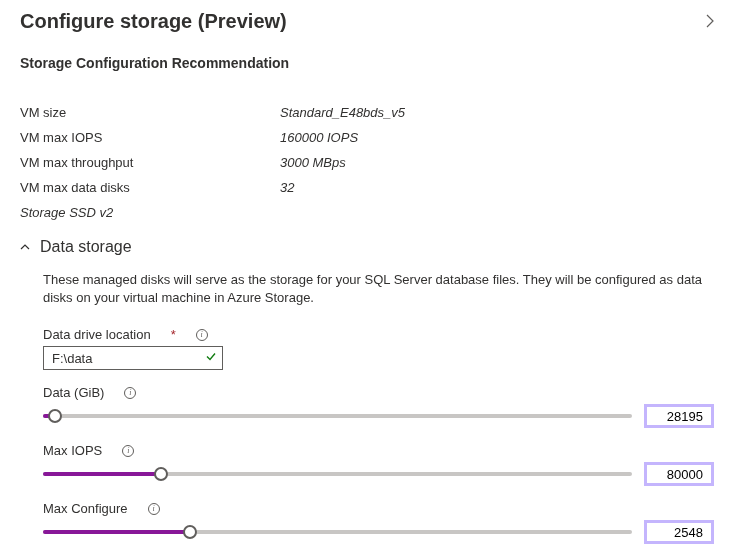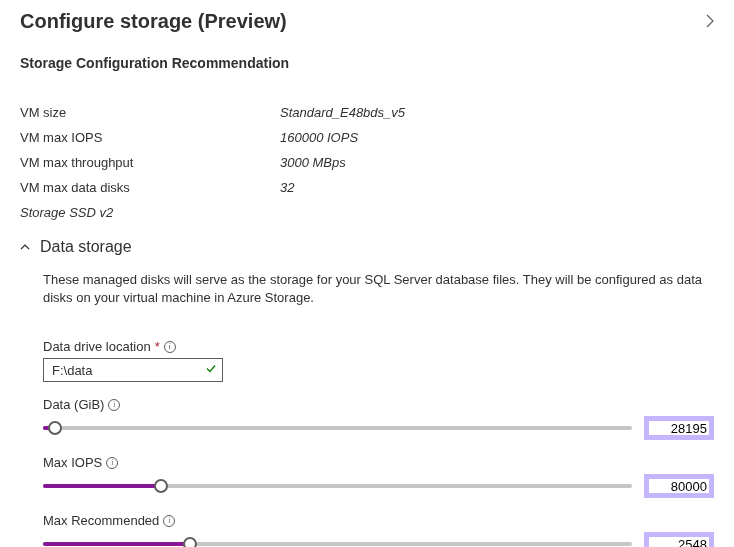--- a/index.html
+++ b/index.html
@@ -69,29 +69,29 @@
       font-size: 16px;
       color: #323130;
     }
     .accordion-body {
       padding-left: 23px;
     }
     .description {
       font-size: 13px;
       color: #323130;
       line-height: 1.4;
-      margin-bottom: 32px;
+      margin-bottom: 20px;
     }
     .field-group {
       margin-bottom: 15px;
     }
     .field-label {
       display: flex;
       align-items: center;
-      gap: 4px;
+      gap: 20px;
       font-size: 13px;
       margin-bottom: 4px;
     }
     .required {
       color: #a4262c;
     }
     .info-icon {
       display: inline-flex;
       width: 12px;
       height: 12px;
@@ -161,22 +161,22 @@
       height: 14px;
       background: #ffffff;
       border: 2px solid #605e5c;
       border-radius: 50%;
       top: 50%;
       transform: translate(-50%, -50%);
     }
     .slider-value-box {
       width: 70px;
       height: 24px;
-      border: 5px solid #c4b5fd;
-      padding: 2px 2px;
+      border: 3px solid #c4b5fd;
+      padding: 2px 8px;
       font-size: 13px;
       text-align: right;
       font-family: inherit;
     }
   </style>
 </head>
 <body>
 
 <div class="header">
   <div class="header-title">Configure storage (Preview)</div>
@@ -266,21 +266,21 @@
           <div class="slider-fill" style="width:20%;"></div>
         </div>
         <div class="slider-thumb" style="left:20%;"></div>
       </div>
       <input type="text" class="slider-value-box" value="80000" style="">
     </div>
   </div>
 
   <div class="field-group">
     <div class="field-label">
-      <span>Max Recommended</span>
+      <span>Max Configure</span>
       <span class="info-icon">i</span>
     </div>
     <div class="slider-row">
       <div class="slider-container">
         <div class="slider-track">
           <div class="slider-fill" style="width:25%;"></div>
         </div>
         <div class="slider-thumb" style="left:25%;"></div>
       </div>
       <input type="text" class="slider-value-box" value="2548" style="">

